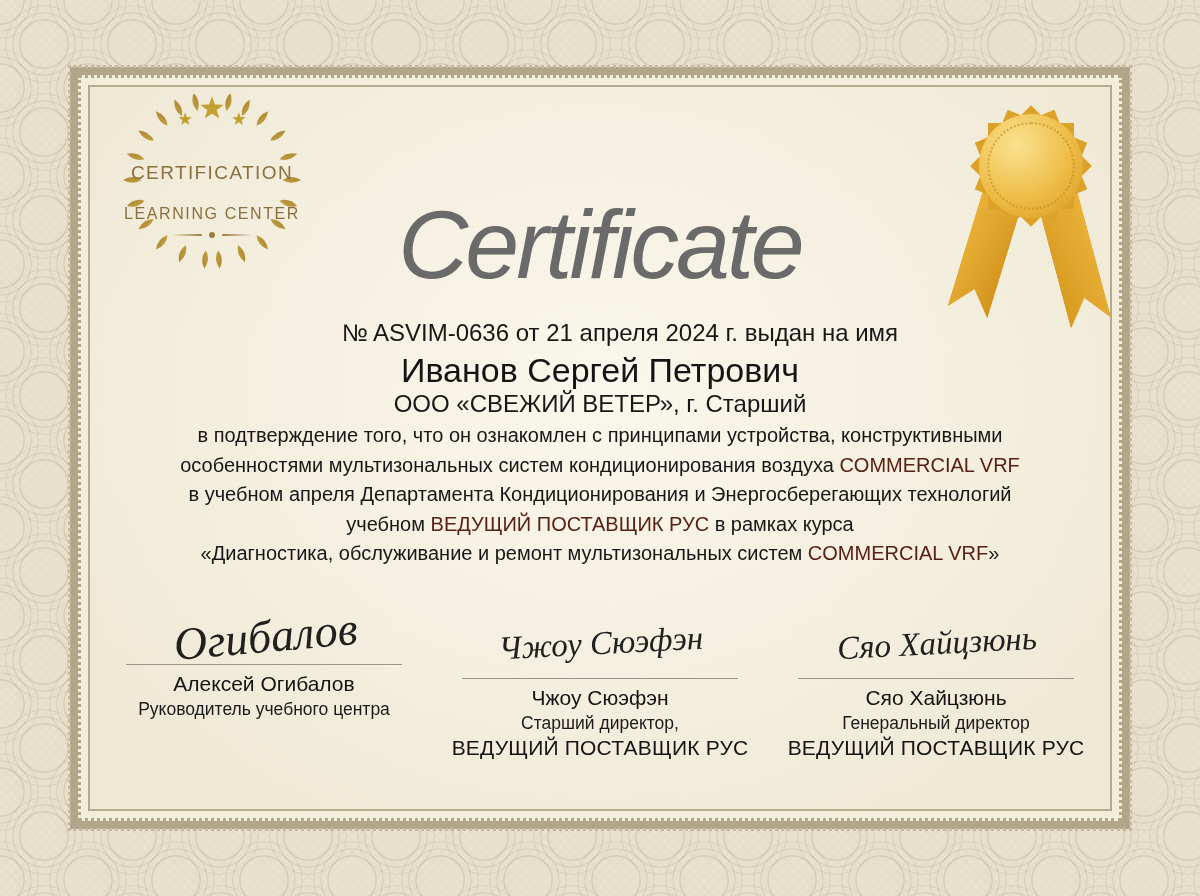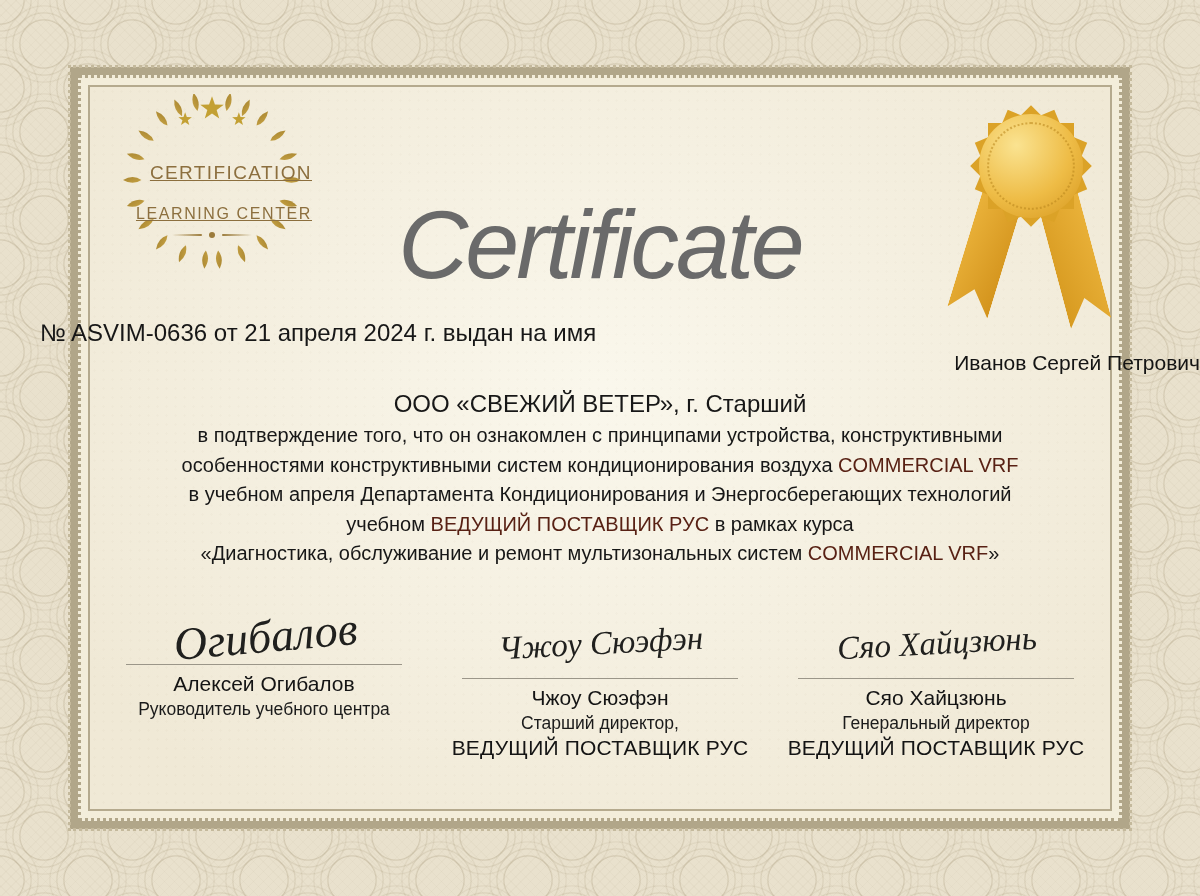--- a/index.html
+++ b/index.html
@@ -27,21 +27,21 @@
   .sheet{position:absolute;left:88px;right:88px;top:85px;bottom:85px;
     border:2px solid #b5aa8e;
     background-color:#f4eede;
     background-image:
       radial-gradient(ellipse at 50% 42%, rgba(255,255,248,.55), rgba(236,228,206,.5) 85%),
       radial-gradient(rgba(120,100,60,.05) 1px, transparent 1.3px);
     background-size:100% 100%, 9px 9px;}
   
   .logo{position:absolute;left:112px;top:94px;width:200px;height:192px;}
   .logo svg{position:absolute;left:0;top:0;}
-  .logo-text{position:absolute;left:0;right:0;top:68px;text-align:right;color:#8c6f3e;text-decoration:underline;}
+  .logo-text{position:absolute;left:0;right:0;top:68px;text-align:center;color:#8c6f3e;}
   .logo-line1{font-size:19px;letter-spacing:1.4px;font-weight:400;}
   .logo-line2{font-size:16px;letter-spacing:1.6px;margin-top:21px;}
   .logo-divider{display:flex;align-items:center;justify-content:center;gap:7px;margin-top:9px;}
   .logo-divider .bar{width:30px;height:2px;background:linear-gradient(90deg,rgba(156,124,60,0),#9c7c3c);border-radius:1px;}
   .logo-divider .bar.r{background:linear-gradient(90deg,#9c7c3c,rgba(156,124,60,0));}
   .logo-divider .dot{width:6px;height:6px;border-radius:50%;background:#9c7c3c;}
   
   .medal{position:absolute;left:958px;top:104px;width:146px;height:212px;}
   .ribbon{position:absolute;top:92px;width:42px;height:122px;
     background:linear-gradient(100deg,#eab23a,#d3931c);
@@ -54,24 +54,24 @@
   .burst .sq.a{transform:rotate(22.5deg);} .burst .sq.b{transform:rotate(45deg);}
   .burst .sq.c{transform:rotate(67.5deg);}
   .disc{position:absolute;left:21px;top:10px;width:104px;height:104px;border-radius:50%;
     background:radial-gradient(circle at 36% 30%, #fae391, #eebc46 55%, #d89a21 95%);}
   .disc::after{content:"";position:absolute;left:8px;top:8px;right:8px;bottom:8px;
     border-radius:50%;border:2px dotted #b9861c;opacity:.55;}
   
   .title{position:absolute;left:0;right:0;top:196px;text-align:center;
     font-style:italic;font-weight:400;font-size:97px;line-height:1;
     letter-spacing:-3px;color:#6a6a6a;margin:0;}
-  .issue-line{position:absolute;left:0;right:0;top:319px;
+  .issue-line{position:absolute;left:0;right:0;top:319px;text-align:center;
     font-size:24px;color:#171717;padding-left:40px;}
-  .recipient-name{position:absolute;left:0;right:0;top:351px;text-align:right;
-    font-size:21px;color:#141414;}
+  .recipient-name{position:absolute;left:0;right:0;top:351px;text-align:center;
+    font-size:34px;color:#141414;}
   .recipient-company{position:absolute;left:0;right:0;top:390px;text-align:center;
     font-size:24px;color:#171717;}
   
   .cert-body{position:absolute;left:100px;right:100px;top:421px;text-align:center;
     font-size:20px;line-height:29.5px;color:#171717;}
   .accent{color:#582114;}
   
   .signatures{position:absolute;left:96px;right:96px;top:576px;display:flex;}
   .sig-col{flex:1 1 0;text-align:center;}
   .sig-script{height:84px;display:flex;align-items:flex-end;justify-content:center;
@@ -162,21 +162,21 @@
   <h1 class="title">Certificate</h1>
   <div class="issue-line">№ ASVIM-0636 от 21 апреля 2024 г. выдан на имя</div>
   <div class="recipient-name">Иванов Сергей Петрович</div>
   <div class="recipient-company">ООО «СВЕЖИЙ ВЕТЕР», г. Старший</div>
 
   <div class="cert-body">
     <div>
       <span>в подтверждение того, что он ознакомлен с принципами устройства, конструктивными</span>
     </div>
     <div>
-      <span>особенностями конструктивными систем кондиционирования воздуха </span><span class="accent">COMMERCIAL VRF</span>
+      <span>особенностями мультизональных систем кондиционирования воздуха </span><span class="accent">COMMERCIAL VRF</span>
     </div>
     <div>
       <span>в учебном апреля Департамента Кондиционирования и Энергосберегающих технологий</span>
     </div>
     <div>
       <span>учебном </span><span class="accent">ВЕДУЩИЙ ПОСТАВЩИК РУС</span><span> в рамках курса</span>
     </div>
     <div>
       <span>«Диагностика, обслуживание и ремонт мультизональных систем </span><span class="accent">COMMERCIAL VRF</span><span>»</span>
     </div>

